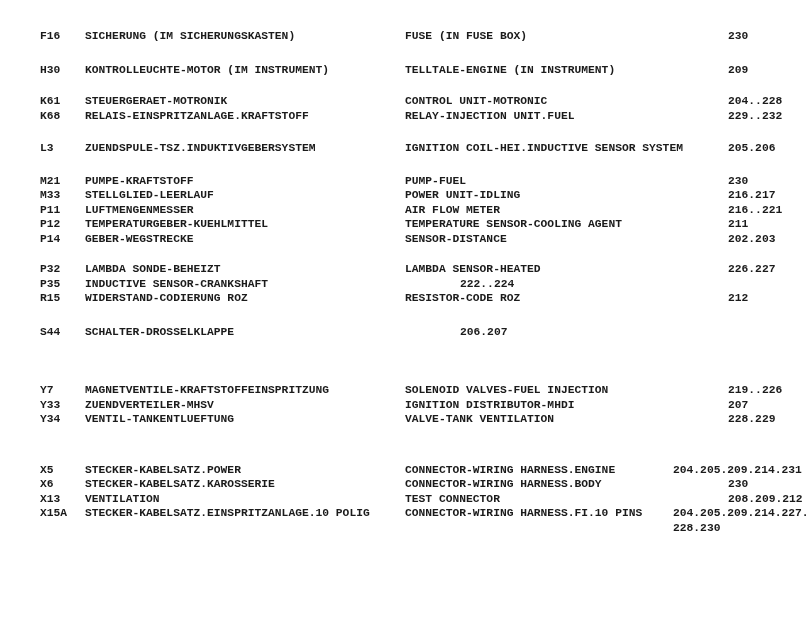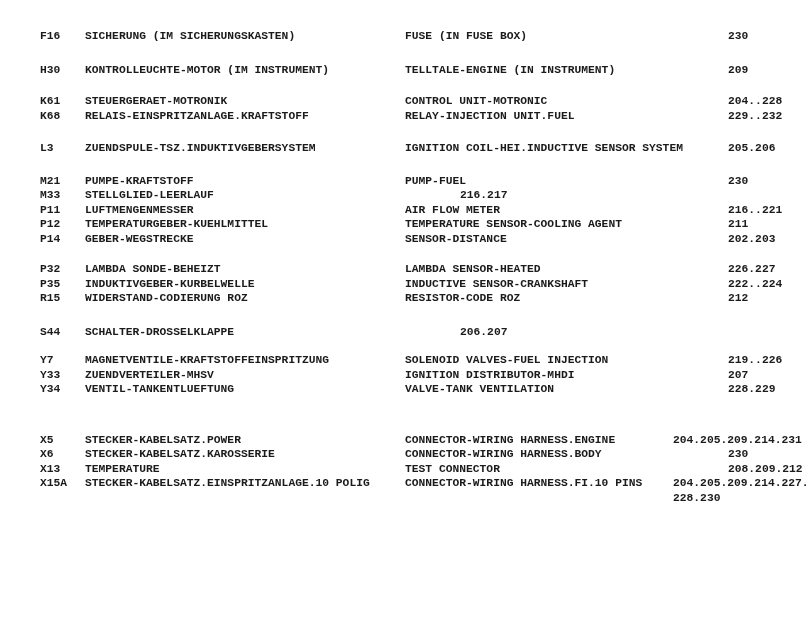--- a/index.html
+++ b/index.html
@@ -25,21 +25,21 @@
     white-space:nowrap;
   }
   .code,.de,.en,.pg{white-space:nowrap;overflow:visible;}
   .pg{padding-left:55px;}
   .pg-wide{padding-left:0;}
   .mt16{margin-top:16px}
   .mt17{margin-top:17px}
   .mt18{margin-top:18px}
   .mt19{margin-top:19px}
   .mt32{}
-  .mt33{margin-top:14px}
+  .mt33{margin-top:44px}
   .mt52{margin-top:36px}
 </style>
 </head>
 <body>
 
 <div class="doc">
 
   <div class="row">
     <span class="code">F16</span>
     <span class="de">SICHERUNG (IM SICHERUNGSKASTEN)</span>
@@ -76,20 +76,21 @@
 
   <div class="row mt18">
     <span class="code">M21</span>
     <span class="de">PUMPE-KRAFTSTOFF</span>
     <span class="en">PUMP-FUEL</span>
     <span class="pg">230</span>
   </div>
   <div class="row">
     <span class="code">M33</span>
     <span class="de">STELLGLIED-LEERLAUF</span>
+    <span class="en">POWER UNIT-IDLING</span>
     <span class="pg">216.217</span>
   </div>
 
   <div class="row mt32">
     <span class="code">P11</span>
     <span class="de">LUFTMENGENMESSER</span>
     <span class="en">AIR FLOW METER</span>
     <span class="pg">216..221</span>
   </div>
   <div class="row">
@@ -106,21 +107,20 @@
   </div>
 
   <div class="row mt16">
     <span class="code">P32</span>
     <span class="de">LAMBDA SONDE-BEHEIZT</span>
     <span class="en">LAMBDA SENSOR-HEATED</span>
     <span class="pg">226.227</span>
   </div>
   <div class="row">
     <span class="code">P35</span>
-    <span class="de">INDUKTIVGEBER-KURBELWELLE</span>
     <span class="en">INDUCTIVE SENSOR-CRANKSHAFT</span>
     <span class="pg">222..224</span>
   </div>
 
   <div class="row mt32">
     <span class="code">R15</span>
     <span class="de">WIDERSTAND-CODIERUNG ROZ</span>
     <span class="en">RESISTOR-CODE ROZ</span>
     <span class="pg">212</span>
   </div>
@@ -157,21 +157,21 @@
     <span class="pg pg-wide">204.205.209.214.231</span>
   </div>
   <div class="row">
     <span class="code">X6</span>
     <span class="de">STECKER-KABELSATZ.KAROSSERIE</span>
     <span class="en">CONNECTOR-WIRING HARNESS.BODY</span>
     <span class="pg">230</span>
   </div>
   <div class="row">
     <span class="code">X13</span>
-    <span class="de">TEMPERATURE</span>
+    <span class="de">VENTILATION</span>
     <span class="en">TEST CONNECTOR</span>
     <span class="pg">208.209.212</span>
   </div>
   <div class="row">
     <span class="code">X15A</span>
     <span class="de">STECKER-KABELSATZ.EINSPRITZANLAGE.10 POLIG</span>
     <span class="en">CONNECTOR-WIRING HARNESS.FI.10 PINS</span>
     <span class="pg pg-wide">204.205.209.214.227.</span>
   </div>
   <div class="row">

